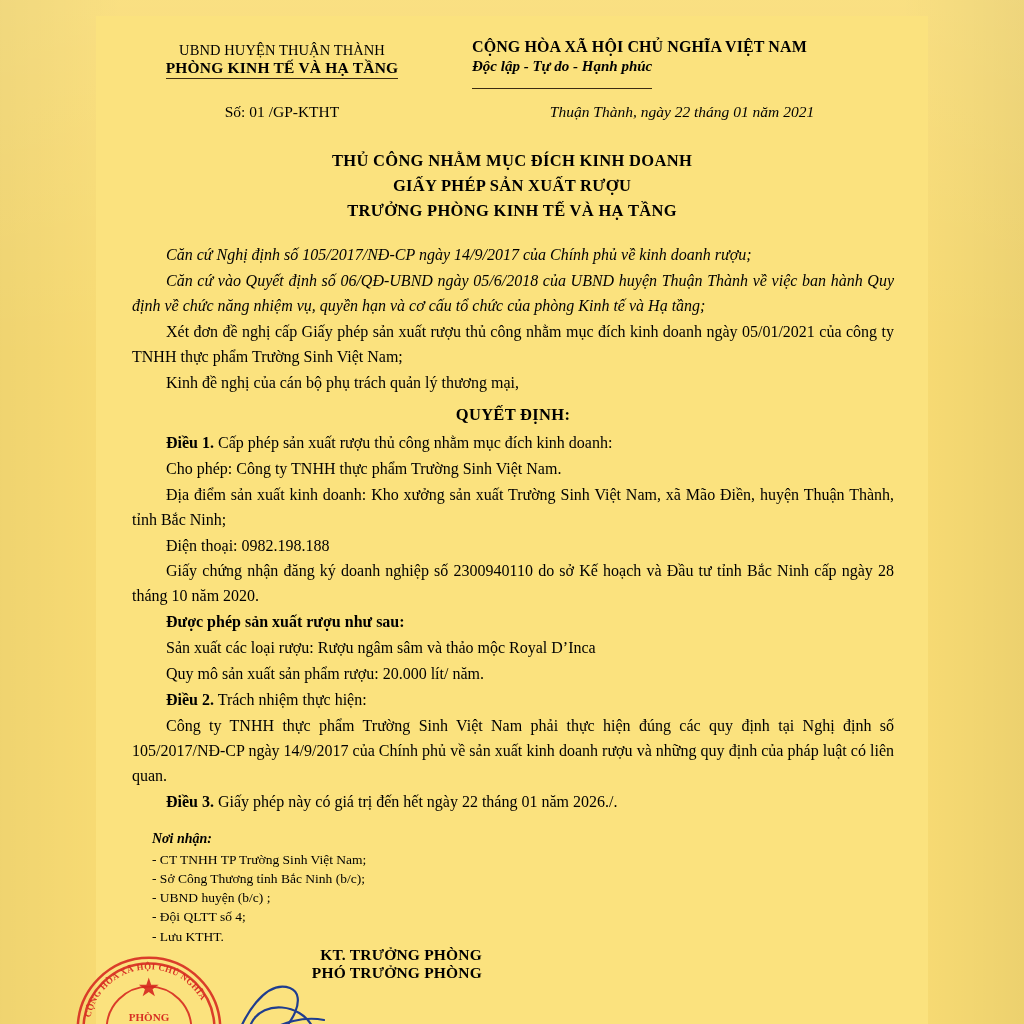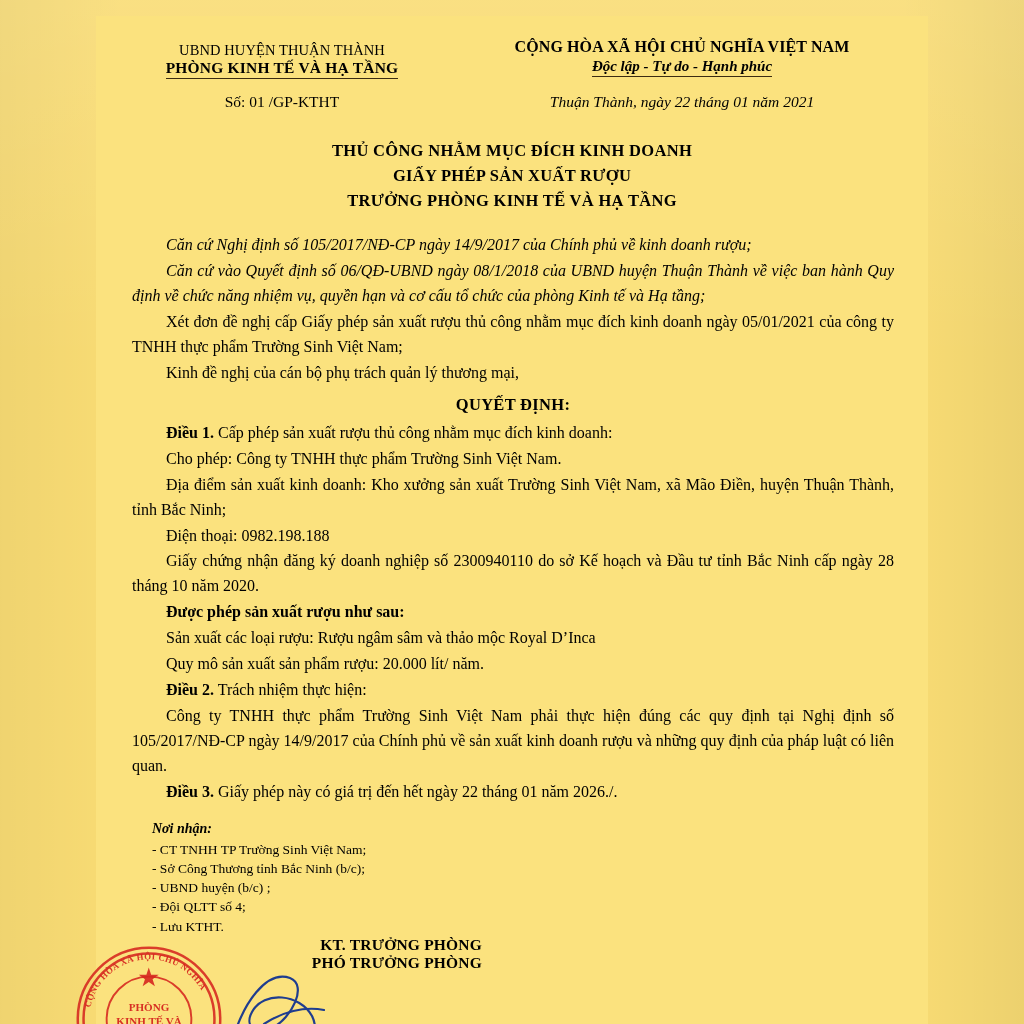--- a/index.html
+++ b/index.html
@@ -40,21 +40,20 @@
     justify-content: space-between;
     padding: 4px 6px 0 6px;
   }
   .hdr-left {
     width: 300px;
     text-align: center;
     padding-top: 4px;
   }
   .hdr-right {
     width: 420px;
-    text-align: center;
   }
   .org1 {
     font-size: 14.5px;
     letter-spacing: .1px;
   }
   .org2 {
     font-size: 15.5px;
     font-weight: bold;
     letter-spacing: .2px;
     display: inline-block;
@@ -65,21 +64,21 @@
     font-size: 16px;
     font-weight: bold;
     letter-spacing: .1px;
   }
   .nation2 {
     font-size: 15px;
     font-weight: bold;
     font-style: italic;
     display: inline-block;
     margin-top: 2px;
-    padding-bottom: 1px;
+    padding-bottom: 13px;
     border-bottom: 1.6px solid #3b2b12;
   }
   .subheader {
     display: flex;
     flex-direction: row;
     justify-content: space-between;
     margin-top: 14px;
     padding: 0 6px;
   }
   .so {
@@ -206,21 +205,21 @@
 
     <div class="titleblock">
       <div>THỦ CÔNG NHẰM MỤC ĐÍCH KINH DOANH</div>
       <div>GIẤY PHÉP SẢN XUẤT RƯỢU</div>
       <div>TRƯỞNG PHÒNG KINH TẾ VÀ HẠ TẦNG</div>
     </div>
 
     <div class="body">
 
       <p class="p ital indent">Căn cứ Nghị định số 105/2017/NĐ-CP ngày 14/9/2017 của Chính phủ về kinh doanh rượu;</p>
-      <p class="p ital indent">Căn cứ vào Quyết định số 06/QĐ-UBND ngày 08/1/2018 của UBND huyện Thuận Thành về việc ban hành Quy định về chức năng nhiệm vụ, quyền hạn và cơ cấu tổ chức của phòng Kinh tế và Hạ tầng;</p>
+      <p class="p ital indent">Căn cứ vào Quyết định số 06/QĐ-UBND ngày 05/6/2018 của UBND huyện Thuận Thành về việc ban hành Quy định về chức năng nhiệm vụ, quyền hạn và cơ cấu tổ chức của phòng Kinh tế và Hạ tầng;</p>
       <p class="p indent">Xét đơn đề nghị cấp Giấy phép sản xuất rượu thủ công nhằm mục đích kinh doanh ngày 05/01/2021 của công ty TNHH thực phẩm Trường Sinh Việt Nam;</p>
       <p class="p indent">Kinh đề nghị của cán bộ phụ trách quản lý thương mại,</p>
 
       <div class="decide">QUYẾT ĐỊNH:</div>
 
       <p class="p indent">
         <span class="b">Điều 1.</span><span> Cấp phép sản xuất rượu thủ công nhằm mục đích kinh doanh:</span>
       </p>
       <p class="p indent">Cho phép: Công ty TNHH thực phẩm Trường Sinh Việt Nam.</p>
       <p class="p indent">Địa điểm sản xuất kinh doanh: Kho xưởng sản xuất Trường Sinh Việt Nam, xã Mão Điền, huyện Thuận Thành, tỉnh Bắc Ninh;</p>

